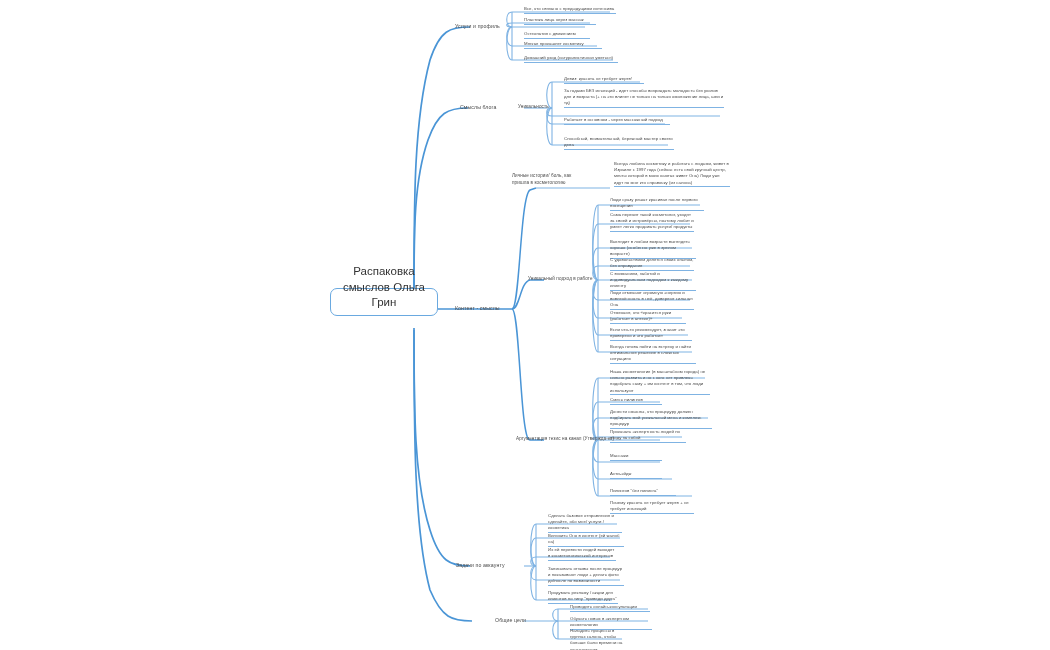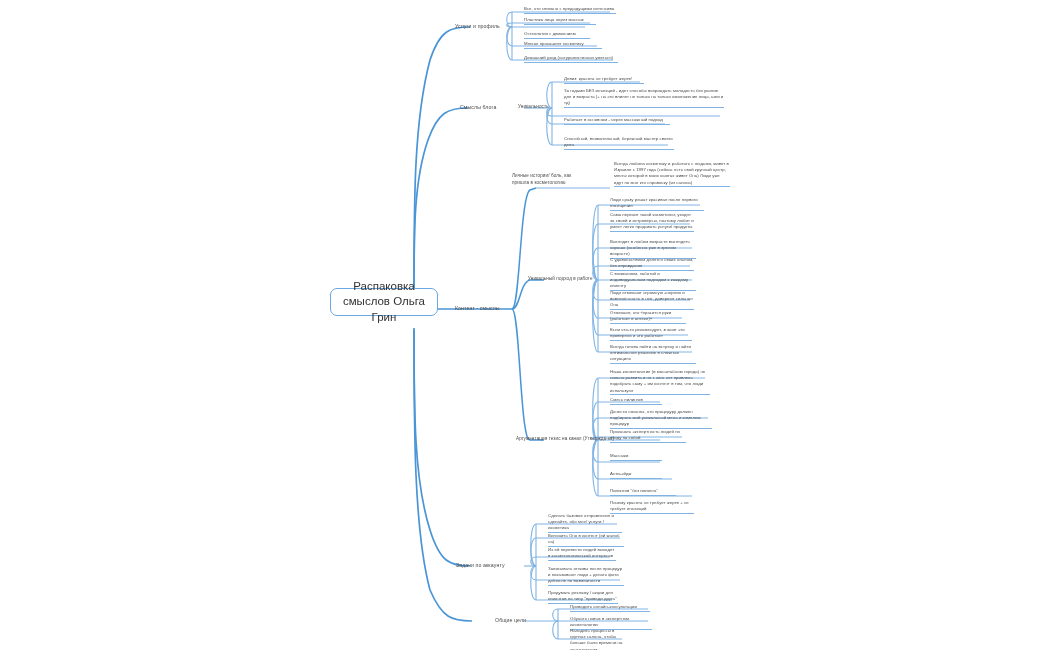--- a/index.html
+++ b/index.html
@@ -2,21 +2,21 @@
 <html><head>
 <meta charset="utf-8">
 <style>
   html,body{margin:0;padding:0;background:#ffffff;}
   body{width:1050px;height:650px;position:relative;overflow:hidden;
        font-family:"Liberation Sans","DejaVu Sans",sans-serif;color:#3a3a3a;}
   #canvas{position:absolute;inset:0;width:1050px;height:650px;}
   svg.links{position:absolute;left:0;top:0;width:1050px;height:650px;pointer-events:none;}
 
   .root-node{position:absolute;box-sizing:border-box;border:1px solid #6aa9e0;
-    border-radius:7px;background:#fff;display:flex;align-items:center;
+    border-radius:7px;background:#fff;display:flex;align-items:flex-end;
     justify-content:center;text-align:center;line-height:1.35;
     font-size:11.5px;color:#333;padding:4px 6px;}
 
   .branch-label{position:absolute;font-size:5.2px;color:#4a4a4a;white-space:nowrap;
     letter-spacing:.1px;}
 
   .leaf{position:absolute;font-size:4.3px;line-height:1.45;color:#4a4a4a;
     box-sizing:border-box;padding-bottom:1px;letter-spacing:.05px;}
   .leaf .ul{display:block;height:0;border-bottom:.7px solid #7fb3e3;margin-top:.5px;}
 </style>

